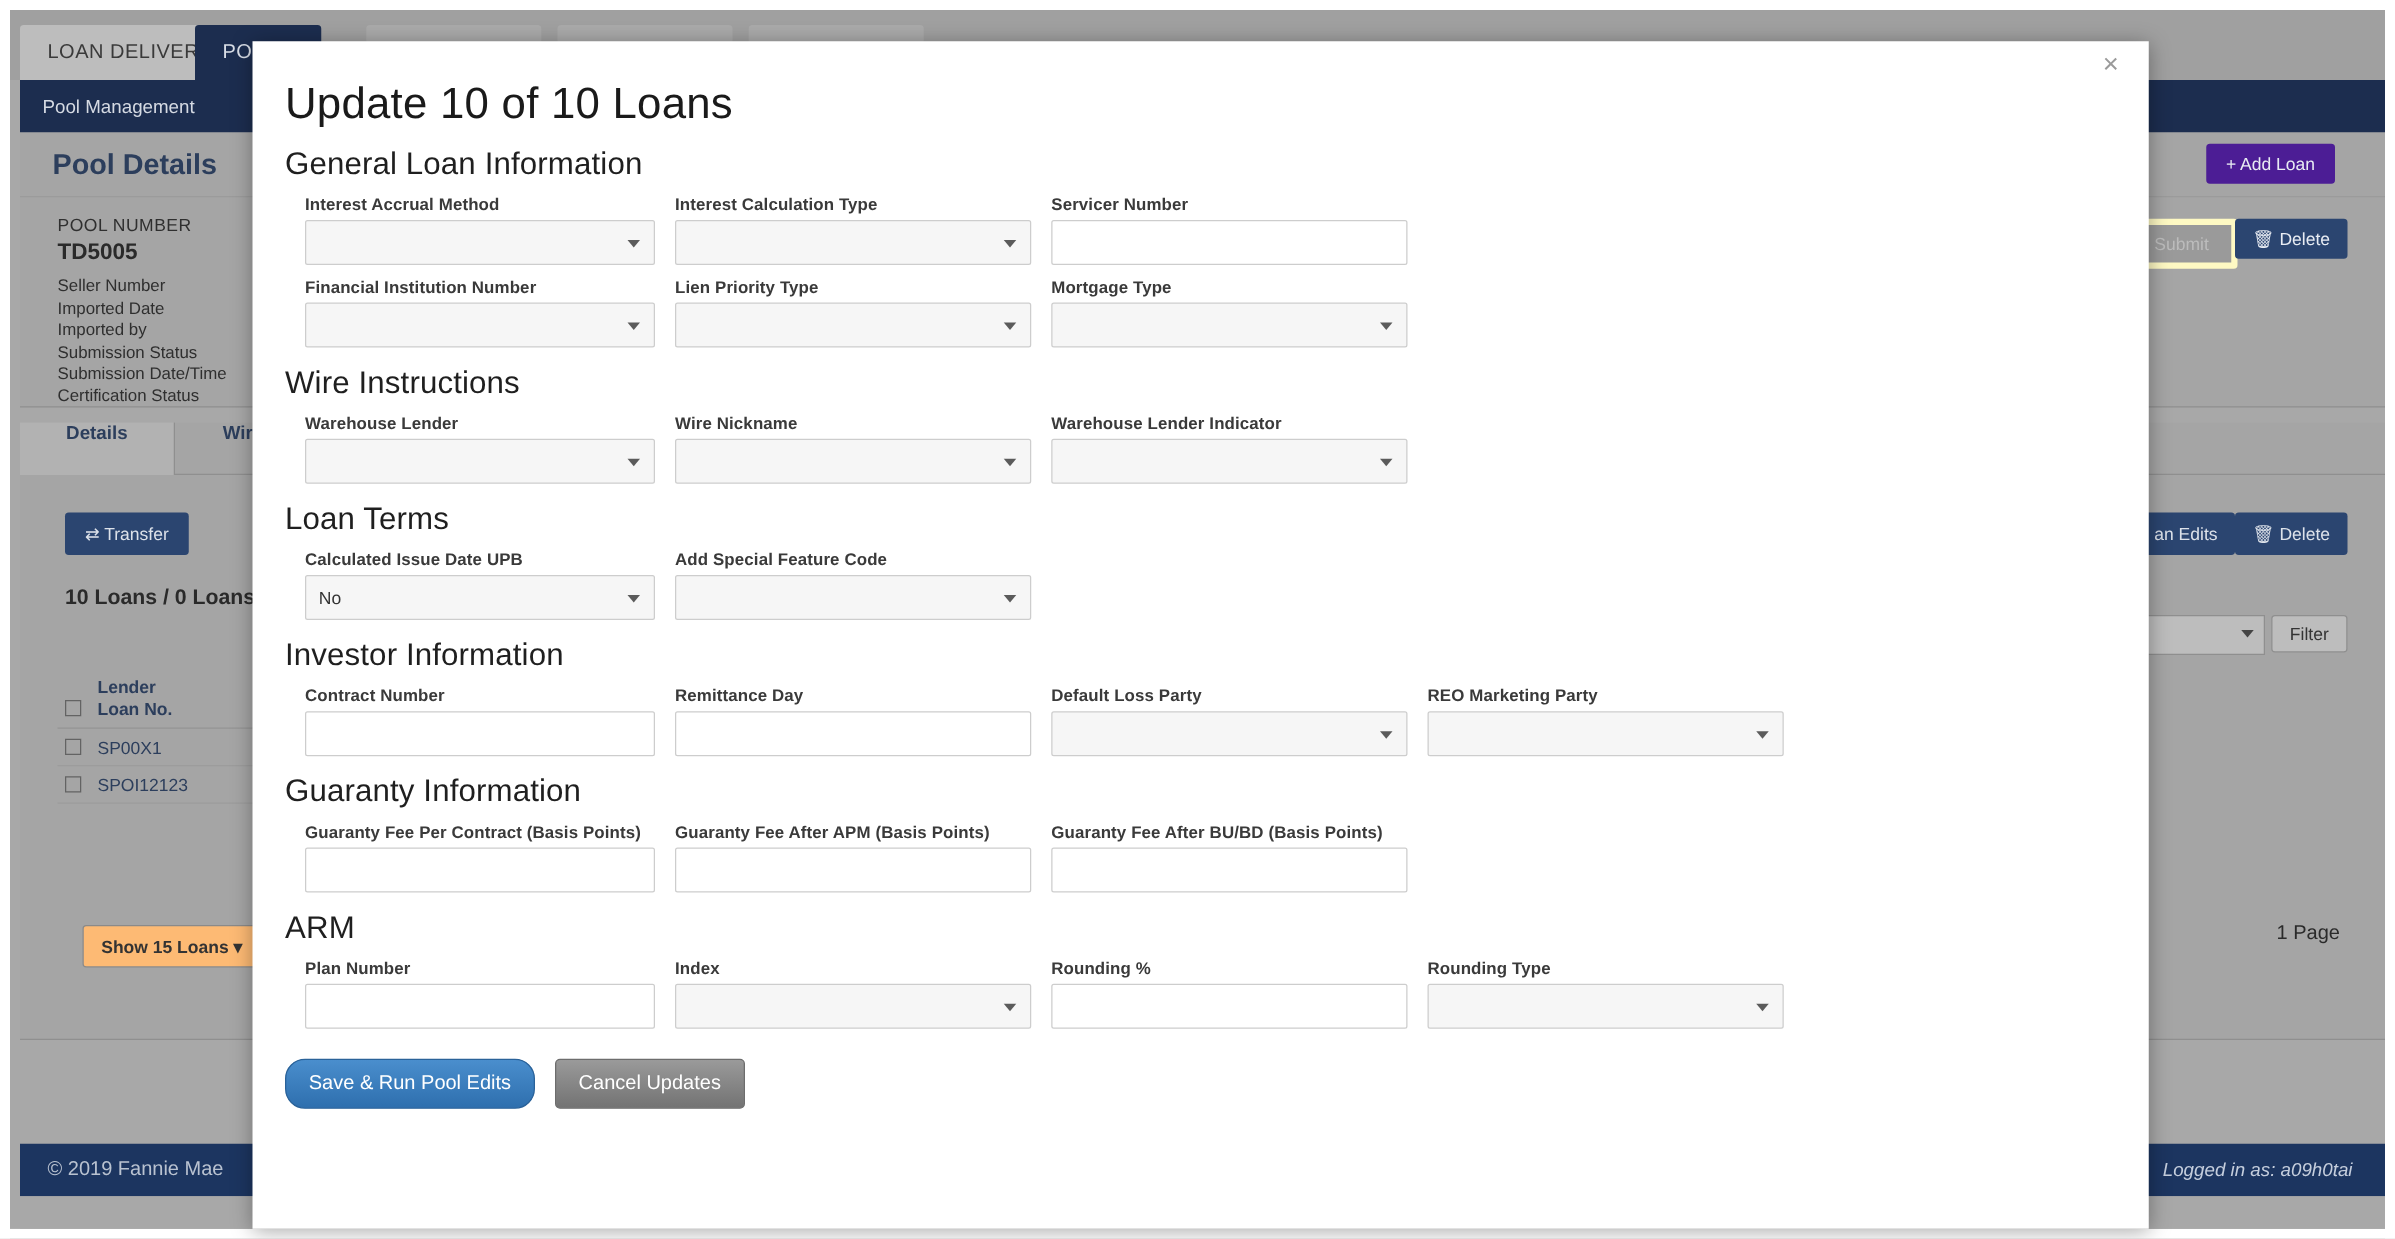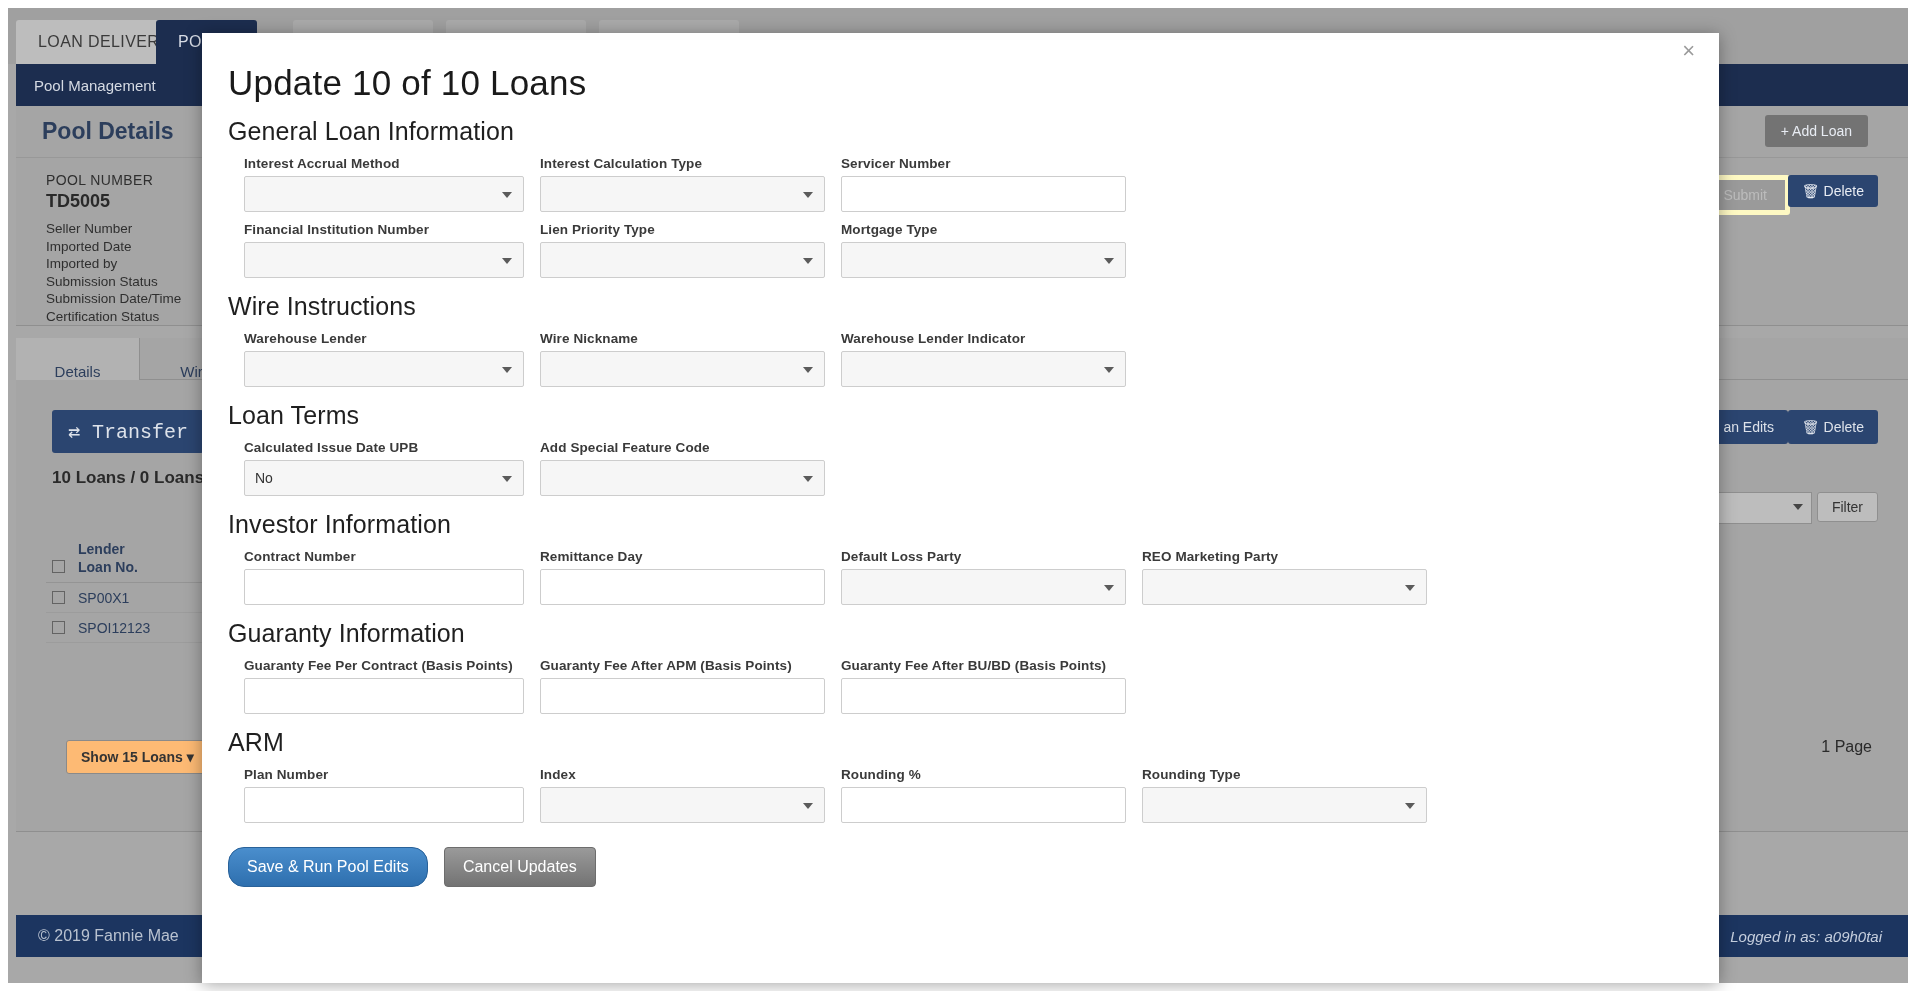--- a/index.html
+++ b/index.html
@@ -90,21 +90,21 @@
     border-bottom: 1px solid #989898;
     display: flex; align-items: center;
   }
   .page-title {
     font-size: 23px; font-weight: bold;
     color: #2c3e5c;
     padding-left: 26px;
   }
   .btn-addloan {
     position: absolute; right: 40px; top: 9px;
-    background: #737373; color: #e8ecf3;
+    background: #4c1d95; color: #e8ecf3;
     border: none; border-radius: 3px;
     font-size: 14px; padding: 8px 16px;
     font-family: "Liberation Sans", sans-serif;
   }
 
   .info-block {
     position: absolute; left: 8px; top: 150px;
     width: 1892px; height: 168px;
     background: #a5a5a5;
     border-bottom: 1px solid #8f8f8f;
@@ -137,39 +137,39 @@
   }
 
   .tabs-row {
     position: absolute; left: 8px; top: 330px;
     width: 1892px; height: 42px;
     background: #a5a5a5;
     border-bottom: 1px solid #8f8f8f;
   }
   .subtab {
     position: absolute; top: 0; height: 42px;
-    display: flex; align-items: flex-end; justify-content: center;
-    font-size: 15px; font-weight: normal; color: #2c3e5c;
+    display: flex; align-items: flex-start; justify-content: center;
+    font-size: 15px; font-weight: bold; color: #2c3e5c;
     border-right: 1px solid #8f8f8f;
   }
   .subtab.s1 { left: 0; width: 124px; background: #b2b2b2; }
   .subtab.s2 { left: 124px; width: 124px; }
 
   .body-panel {
     position: absolute; left: 8px; top: 372px;
     width: 1892px; height: 452px;
     background: #a5a5a5;
     border-bottom: 1px solid #8f8f8f;
   }
   .btn-transfer {
     position: absolute; left: 36px; top: 30px;
     background: #2b4570; color: #dde2ea;
     border: none; border-radius: 3px;
-    font-size: 20px; padding: 9px 16px;
-    font-family: Liberation Mono, monospace;
+    font-size: 14px; padding: 9px 16px;
+    font-family: Liberation Sans, sans-serif;
   }
   .loan-count {
     position: absolute; left: 36px; top: 88px;
     font-size: 17px; font-weight: bold; color: #2a2a2a;
   }
   .btn-loan-edits {
     position: absolute; right: 120px; top: 30px;
     background: #2b4570; color: #dde2ea;
     border: none; border-radius: 3px;
     font-size: 14px; padding: 9px 14px;

